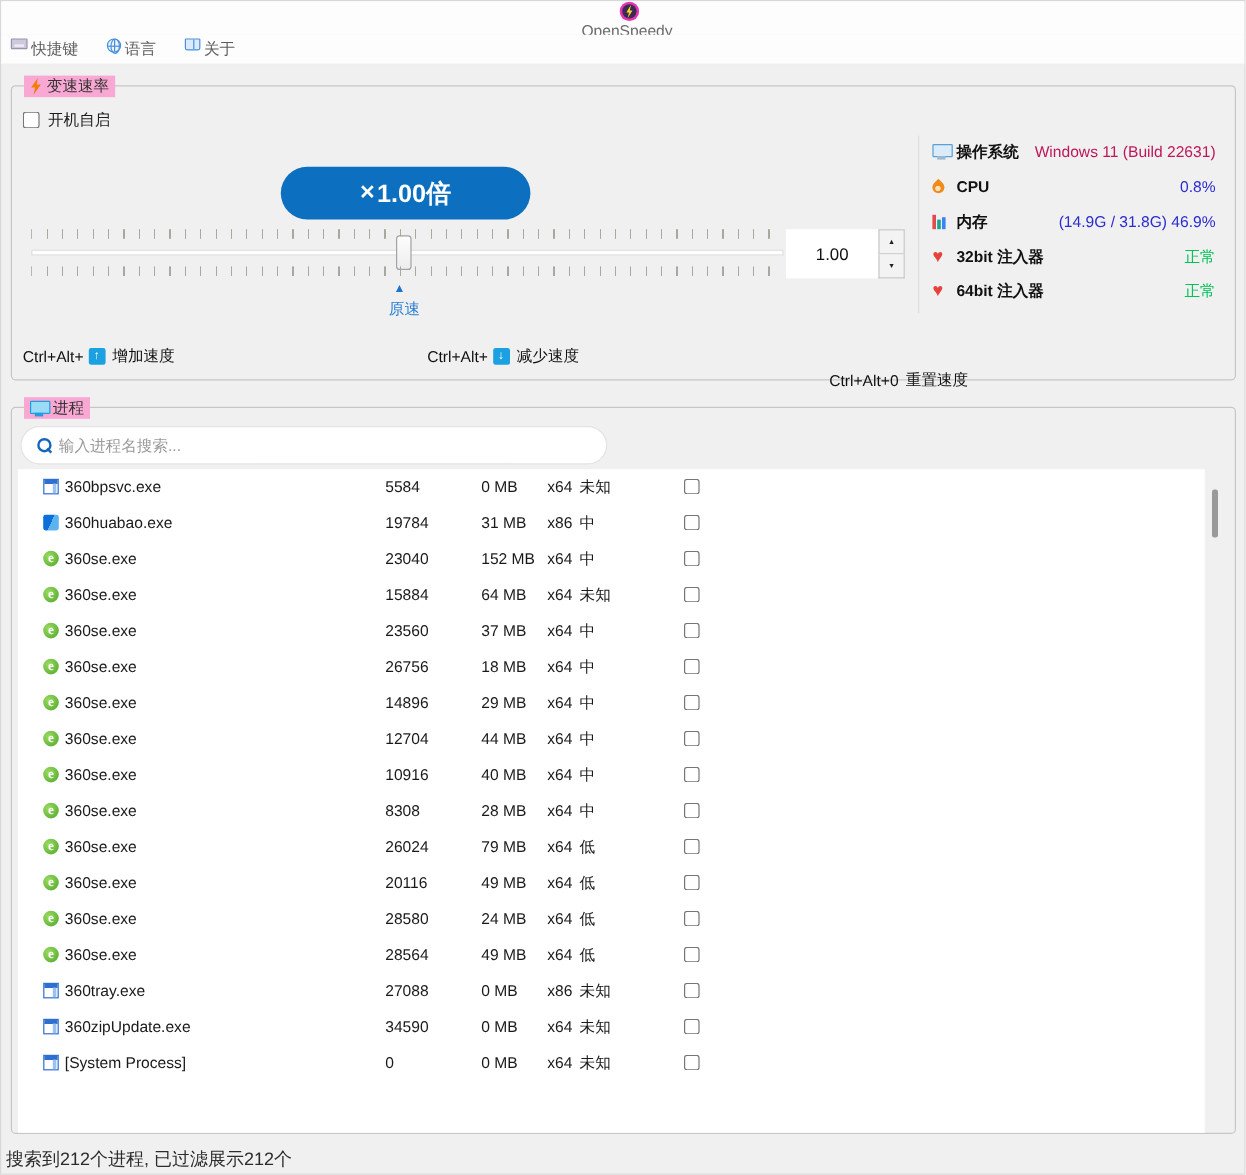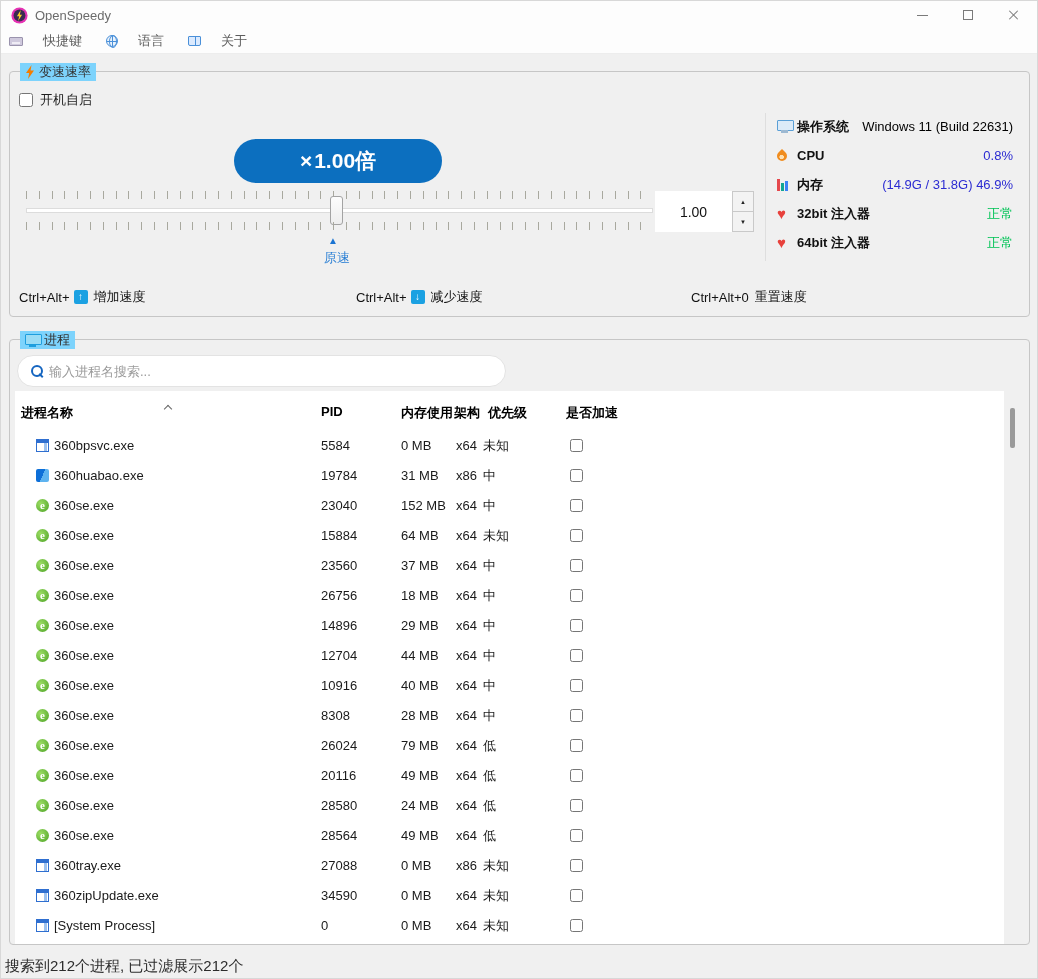--- a/index.html
+++ b/index.html
@@ -1,51 +1,51 @@
 <!DOCTYPE html>
 <html><head>
 <meta charset="utf-8">
 <style>
   * { margin:0; padding:0; box-sizing:border-box; }
   html,body { width:1038px; height:979px; }
   body { font-family:"Liberation Sans","DejaVu Sans",sans-serif; background:#f0f0f0; overflow:hidden; }
   .app { position:relative; width:1038px; height:979px; background:#f0f0f0; border:1px solid #d8d8d8; }
 
   
-  .titlebar { position:absolute; left:0; top:0; width:100%; height:28px; background:#fdfdfd; display:flex; align-items:center; }
+  .titlebar { position:absolute; left:0; top:0; width:100%; height:28px; background:#fdfdfd; display:flex; align-items:center;flex-direction:column; }
   .app-logo { width:17px; height:17px; margin-left:10px; flex:0 0 auto; }
   .title-text { margin-left:7px; font-size:13px; color:#6b6b6b; }
   .win-controls { margin-left:auto; display:flex; height:100%; }
   .win-btn { width:46px; height:100%; display:flex; align-items:center; justify-content:center; cursor:default; }
   .glyph-min { width:11px; height:1px; background:#7a7a7a; display:block; }
   .glyph-max { width:10px; height:10px; border:1px solid #7a7a7a; display:block; }
   .glyph-close { position:relative; width:12px; height:12px; display:block; }
   .glyph-close::before,.glyph-close::after { content:""; position:absolute; left:5px; top:0; width:1px; height:12px; background:#7a7a7a; }
   .glyph-close::before { transform:rotate(45deg); } .glyph-close::after { transform:rotate(-45deg); }
 
   
   .menubar { position:absolute; left:0; top:28px; width:100%; height:25px; background:#fdfdfd; border-bottom:1px solid #ededed; display:flex; align-items:center; padding-left:8px; gap:24px; }
-  .menu-item { display:flex; align-items:center; gap:20px; font-size:13px; color:#5c5c5c; cursor:default; }
+  .menu-item { display:flex; gap:3px; font-size:13px; color:#5c5c5c; cursor:default; }
 
   
   .mi { display:inline-block; position:relative; }
   .keyboard-icon { width:14px; height:9px; background:#cfc9dd; border:1px solid #9a93ad; border-radius:1px; }
   .keyboard-icon::after { content:""; position:absolute; left:2px; bottom:1px; right:2px; height:2px; background:#efecf5; }
   .globe-icon { width:12px; height:12px; border:1px solid #4a90d9; border-radius:50%; background:
      linear-gradient(#4a90d9,#4a90d9) 0 50%/100% 1px no-repeat,
      linear-gradient(#4a90d9,#4a90d9) 50% 0/1px 100% no-repeat,#eaf3fc; }
   .globe-icon::before { content:""; position:absolute; left:2px; top:-1px; width:6px; height:11px; border:1px solid #4a90d9; border-radius:50%; }
   .book-icon { width:13px; height:10px; background:#dbeafe; border:1px solid #4a90d9; border-radius:1px 1px 2px 2px; }
   .book-icon::after { content:""; position:absolute; left:50%; top:0; bottom:0; width:1px; background:#4a90d9; }
 
   
   .groupbox { position:absolute; border:1px solid #c6c6c6; border-radius:4px; }
   .gb1 { left:8px; top:70px; width:1021px; height:246px; }
   .gb2 { left:8px; top:338px; width:1021px; height:606px; }
-  .gb-legend { position:absolute; top:-9px; left:10px; background:#7dd3fc; padding:0 5px; font-size:13px; color:#333; display:flex; align-items:center; gap:4px; }
+  .gb-legend { position:absolute; top:-9px; left:10px; background:#f9a8d4; padding:0 5px; font-size:13px; color:#333; display:flex; align-items:center; gap:4px; }
 
   .flash-icon { display:inline-block; width:10px; height:14px; }
   .monitor-icon,.monitor-cyan-icon { display:inline-block; position:relative; width:15px; height:13px; }
   .monitor-icon::before { content:""; position:absolute; left:0; top:0; width:15px; height:9px; border:1px solid #5a9fd6; background:#dcebf8; border-radius:1px; }
   .monitor-icon::after { content:""; position:absolute; left:4px; bottom:0; width:7px; height:3px; background:#9db9d2; }
   .monitor-cyan-icon::before { content:""; position:absolute; left:0; top:0; width:15px; height:9px; border:1px solid #1e9ede; background:#9adcf5; border-radius:1px; }
   .monitor-cyan-icon::after { content:""; position:absolute; left:4px; bottom:0; width:7px; height:3px; background:#1e9ede; }
 
   
   .autostart-row { position:absolute; left:18px; top:90px; display:flex; align-items:center; gap:7px; }
@@ -63,21 +63,21 @@
   .spinbox input { width:77px; height:41px; border:none; background:#fff; text-align:center; font-size:14px; color:#111; font-family:inherit; }
   .spin-btns { display:flex; flex-direction:column; width:22px; }
   .spin-btn { flex:1; background:#f3f3f3; border:1px solid #c9c9c9; font-size:6px; color:#222; display:flex; align-items:center; justify-content:center; cursor:pointer; }
   .spin-btn + .spin-btn { border-top:none; }
 
   .origin-marker { position:absolute; left:327px; top:234px; font-size:10px; color:#1b74d2; }
   .origin-label { position:absolute; left:323px; top:248px; font-size:13px; color:#2a7fd4; }
 
   .hotkeys { position:absolute; left:0; top:287px; width:1021px; height:20px; }
   .hotkeys .hotkey-item { position:absolute; top:0; display:flex; align-items:center; gap:4px; font-size:13px; color:#111; }
-  .hotkeys div:nth-of-type(1){ left:18px; } .hotkeys div:nth-of-type(2){ left:355px; } .hotkeys div:nth-of-type(3){ left:690px; }
+  .hotkeys div:nth-of-type(1){ left:18px; } .hotkeys div:nth-of-type(2){ left:355px; } .hotkeys div:nth-of-type(3){ left:690px;margin-top:20px; }
   .hk-badge { width:14px; height:14px; border-radius:2px; background:#1ba1e2; color:#fff; font-size:10px; line-height:14px; text-align:center; display:inline-block; }
   .hk-badge.arrow-up-icon::after { content:"↑"; }
   .hk-badge.arrow-down-icon::after { content:"↓"; }
   .hk-label { margin-left:2px; }
 
   
   .sys-sep { position:absolute; left:764px; top:112px; width:1px; height:148px; background:#dedede; }
   .sysinfo { position:absolute; left:776px; top:111px; width:236px; }
   .sys-row { height:29px; display:flex; align-items:center; }
   .sys-ic { width:17px; flex:0 0 auto; display:flex; align-items:center; }
@@ -225,21 +225,21 @@
     </div>
 
   <div class="sys-sep"></div>
   <div class="sysinfo">
 
       <div class="sys-row">
         <span class="sys-ic">
           <span class="monitor-icon"></span>
         </span>
         <span class="sys-label">操作系统</span>
-        <span class="sys-value" style="color: #000000;">Windows 11 (Build 22631)</span>
+        <span class="sys-value" style="color: #be185d;">Windows 11 (Build 22631)</span>
       </div>
 
       <div class="sys-row">
         <span class="sys-ic">
           <span class="flame-icon"></span>
         </span>
         <span class="sys-label">CPU</span>
         <span class="sys-value" style="color: rgb(43, 43, 210);">0.8%</span>
       </div>
 
@@ -274,29 +274,20 @@
       <span>进程</span>
     </div>
   </div>
 
   <div class="search-pill">
     <span class="search-icon"></span>
     <input type="text" placeholder="输入进程名搜索..." style="">
   </div>
 
   <div class="ptable">
-    <div class="phead">
-      <span class="sort-asc-icon"></span>
-      <span class="th-name">进程名称</span>
-      <span class="th-pid">PID</span>
-      <span class="th-mem">内存使用</span>
-      <span class="th-arch">架构</span>
-      <span class="th-prio">优先级</span>
-      <span class="th-accel">是否加速</span>
-    </div>
     <div class="pbody">
 
         <div class="prow">
           <span class="picon window-app-icon"></span>
           <span class="cell c-name">360bpsvc.exe</span>
           <span class="cell c-pid">5584</span>
           <span class="cell c-mem">0 MB</span>
           <span class="cell c-arch">x64</span>
           <span class="cell c-prio">未知</span>
           <span class="c-accel"><input type="checkbox" style=""></span>

